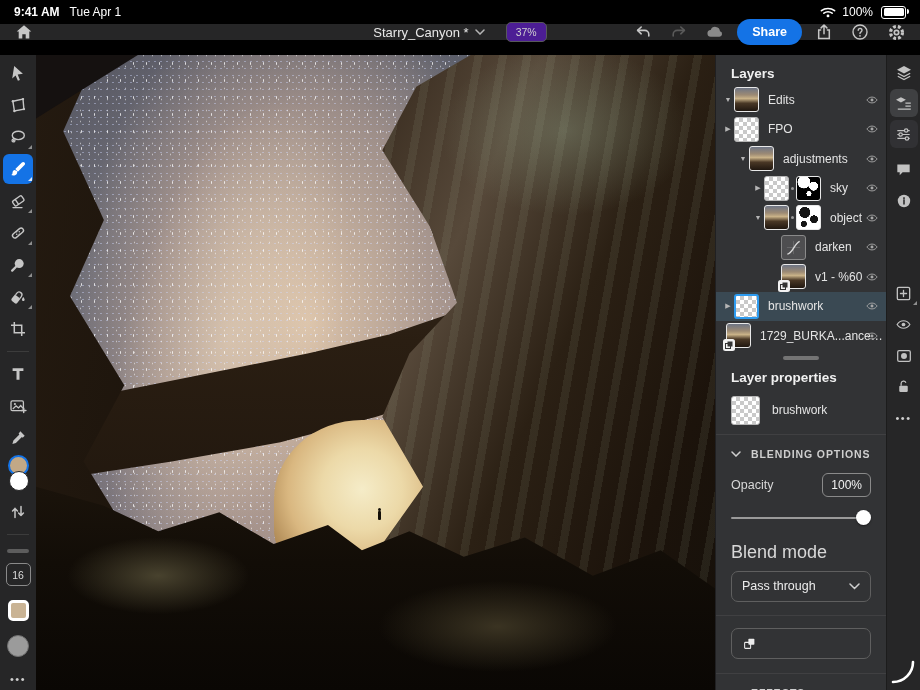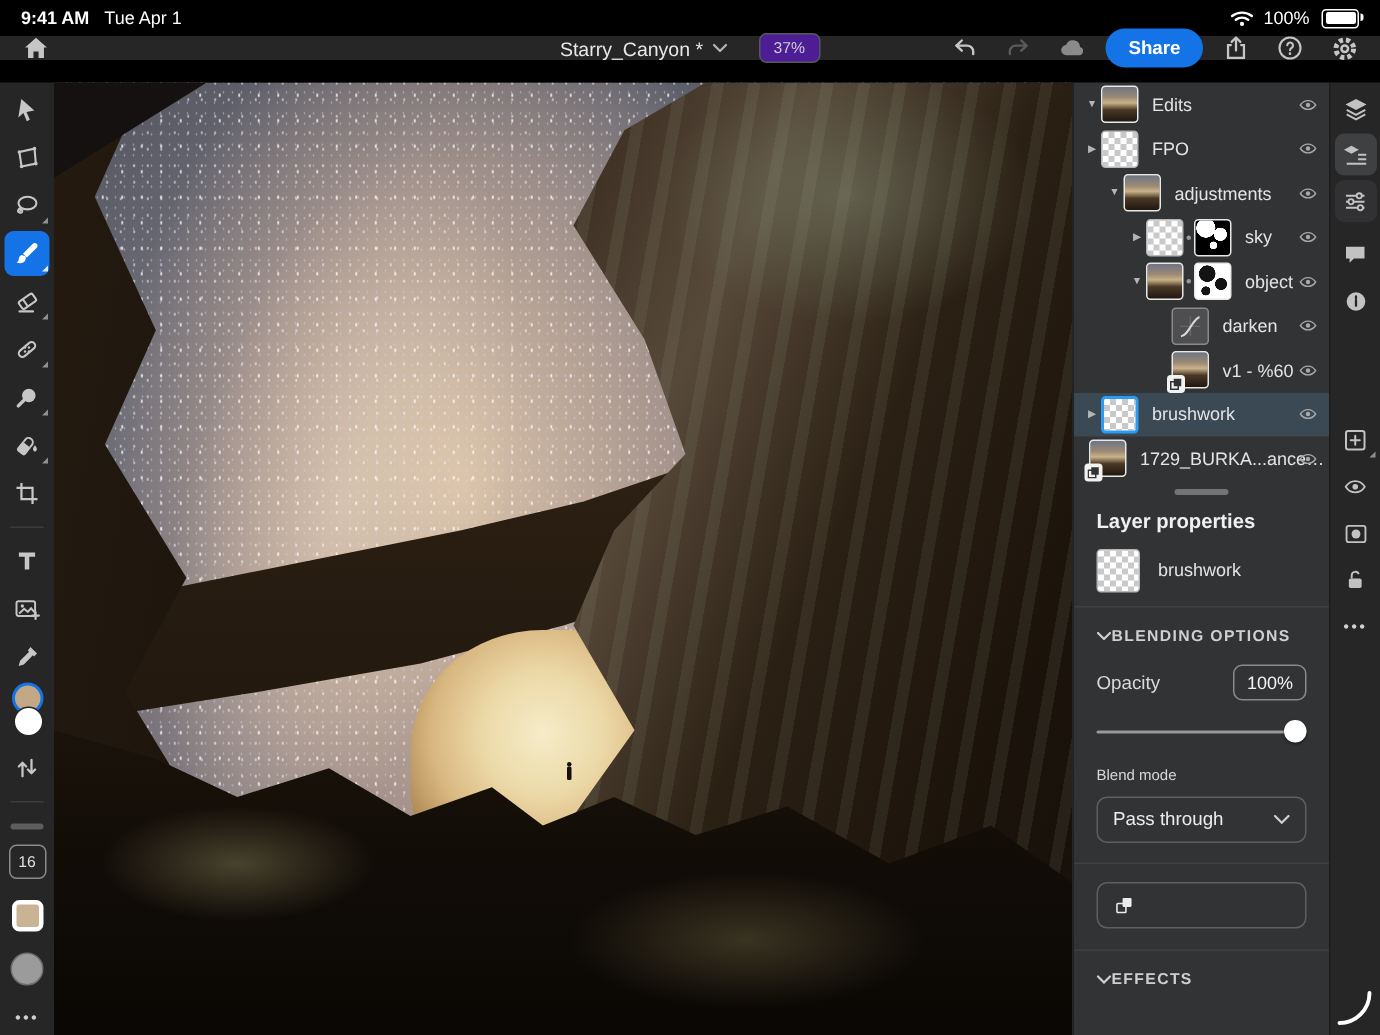--- a/index.html
+++ b/index.html
@@ -103,30 +103,30 @@
     radial-gradient(circle at 30% 78%, #141414 0 12%, transparent 13%);}
   .curves-thumb{background:#4e4e50;border:1px solid #8a8a8a;display:flex;align-items:center;justify-content:center;}
   .so-badge{position:absolute;left:-4px;bottom:-4px;width:12px;height:12px;background:#f2f2f2;border-radius:2.5px;
     display:flex;align-items:center;justify-content:center;}
   .link-dot{width:3px;height:3px;border-radius:50%;background:#9a9a9a;margin:0 2px;flex:none;}
   .lname{font-size:12px;color:#e4e4e4;margin-left:9px;white-space:nowrap;overflow:hidden;text-overflow:ellipsis;flex:1;}
   .eye-btn{position:absolute;right:7px;color:#a8a8a8;display:flex;}
   .drag-bar{width:36px;height:4px;border-radius:2px;background:#747474;margin:5px auto 4px;}
   .prop-layer{display:flex;align-items:center;gap:12px;padding:7px 15px 9px;}
   .pp-div{height:1px;background:#404042;}
-  .section-head{display:flex;align-items:center;padding:13px 15px 0;color:#cfcfcf;
+  .section-head{display:flex;align-items:center;gap:10px;padding:13px 15px 0;color:#cfcfcf;
     font-size:10.5px;letter-spacing:.9px;font-weight:600;}
   .sec-chevron{color:#cfcfcf}
   .opacity-row{display:flex;align-items:center;justify-content:space-between;padding:13px 15px 0;}
   .field-label{font-size:12.5px;color:#d8d8d8;}
   .value-box{border:1px solid #8a8a8a;border-radius:6px;padding:4px 8px;font-size:12px;color:#f2f2f2;}
   .slider{position:relative;margin:13px 15px 0;height:16px;}
   .slider .track{position:absolute;left:0;right:0;top:7px;height:2px;background:#9a9a9a;border-radius:1px;}
   .slider .knob{position:absolute;right:0;top:0;width:15px;height:15px;border-radius:50%;background:#fff;box-shadow:0 1px 2px rgba(0,0,0,.5);}
-  .blend-label{padding:16px 15px 0;font-size:10px;color:#d8d8d8;}
+  .blend-label{padding:16px 15px 0;font-size:18px;color:#d8d8d8;}
   .dropdown{margin:8px 15px 0;height:29px;border:1px solid #5f5f5f;border-radius:7px;display:flex;
     align-items:center;justify-content:space-between;padding:0 10px;font-size:12.5px;color:#ececec;}
   .panel-btn{margin:12px 15px 0;height:29px;border:1px solid #5f5f5f;border-radius:7px;display:flex;
     align-items:center;gap:9px;padding:0 10px;font-size:12.5px;color:#ececec;}
   
   .right-strip{position:absolute;left:886px;top:55px;width:34px;height:635px;background:#262627;
     display:flex;flex-direction:column;align-items:center;box-sizing:border-box;border-left:1px solid #1c1c1c;}
   .rs-btn{position:relative;width:34px;height:31px;display:flex;align-items:center;justify-content:center;color:#c2c2c2;}
   .rs-btn.active::before{content:'';position:absolute;left:3px;top:1px;width:28px;height:28px;background:#3f4042;border-radius:6px;}
   .rs-btn.semi::before{content:'';position:absolute;left:3px;top:1px;width:28px;height:28px;background:#313134;border-radius:6px;}
@@ -328,20 +328,21 @@
     <div class="bridge-rock"></div>
     <div class="arch-window"></div>
     <div class="rock-right"></div>
     <div class="rock-left"></div>
     <div class="rock-corner-tl"></div>
     <div class="rubble"></div>
     <div class="person"></div>
   </div>
 
   <div class="layers-panel">
+    <div class="panel-title">Layers</div>
 
     <div class="lrow" style="padding-left:6px">
       <span class="tri e"></span>
       <span class="thumb photo-thumb"></span>
       <span class="lname">Edits</span>
       <span class="eye-btn">
           <svg width="14" height="14" viewBox="0 0 20 20">
             <path d="M10 5.8c3.8 0 6.3 2.7 7.3 4.2-1 1.5-3.5 4.2-7.3 4.2S3.7 11.5 2.7 10c1-1.5 3.5-4.2 7.3-4.2z" fill="none" stroke="currentColor" stroke-width="1.3"></path>
             <circle cx="10" cy="10" r="2.1" fill="currentColor"></circle>
           </svg>

